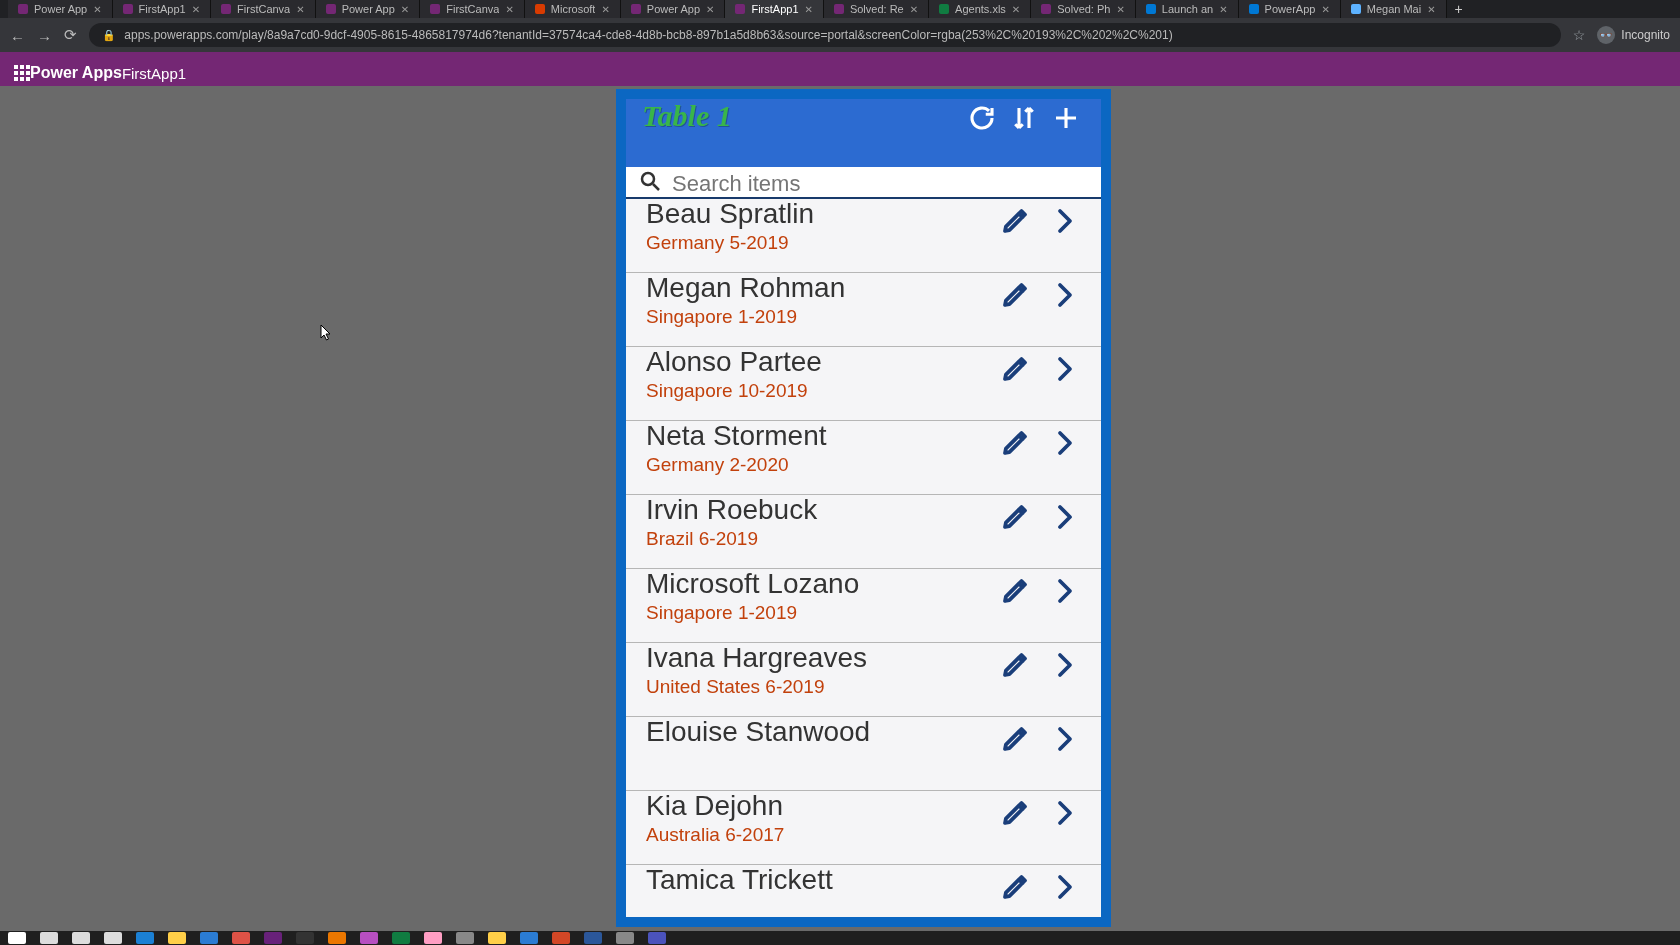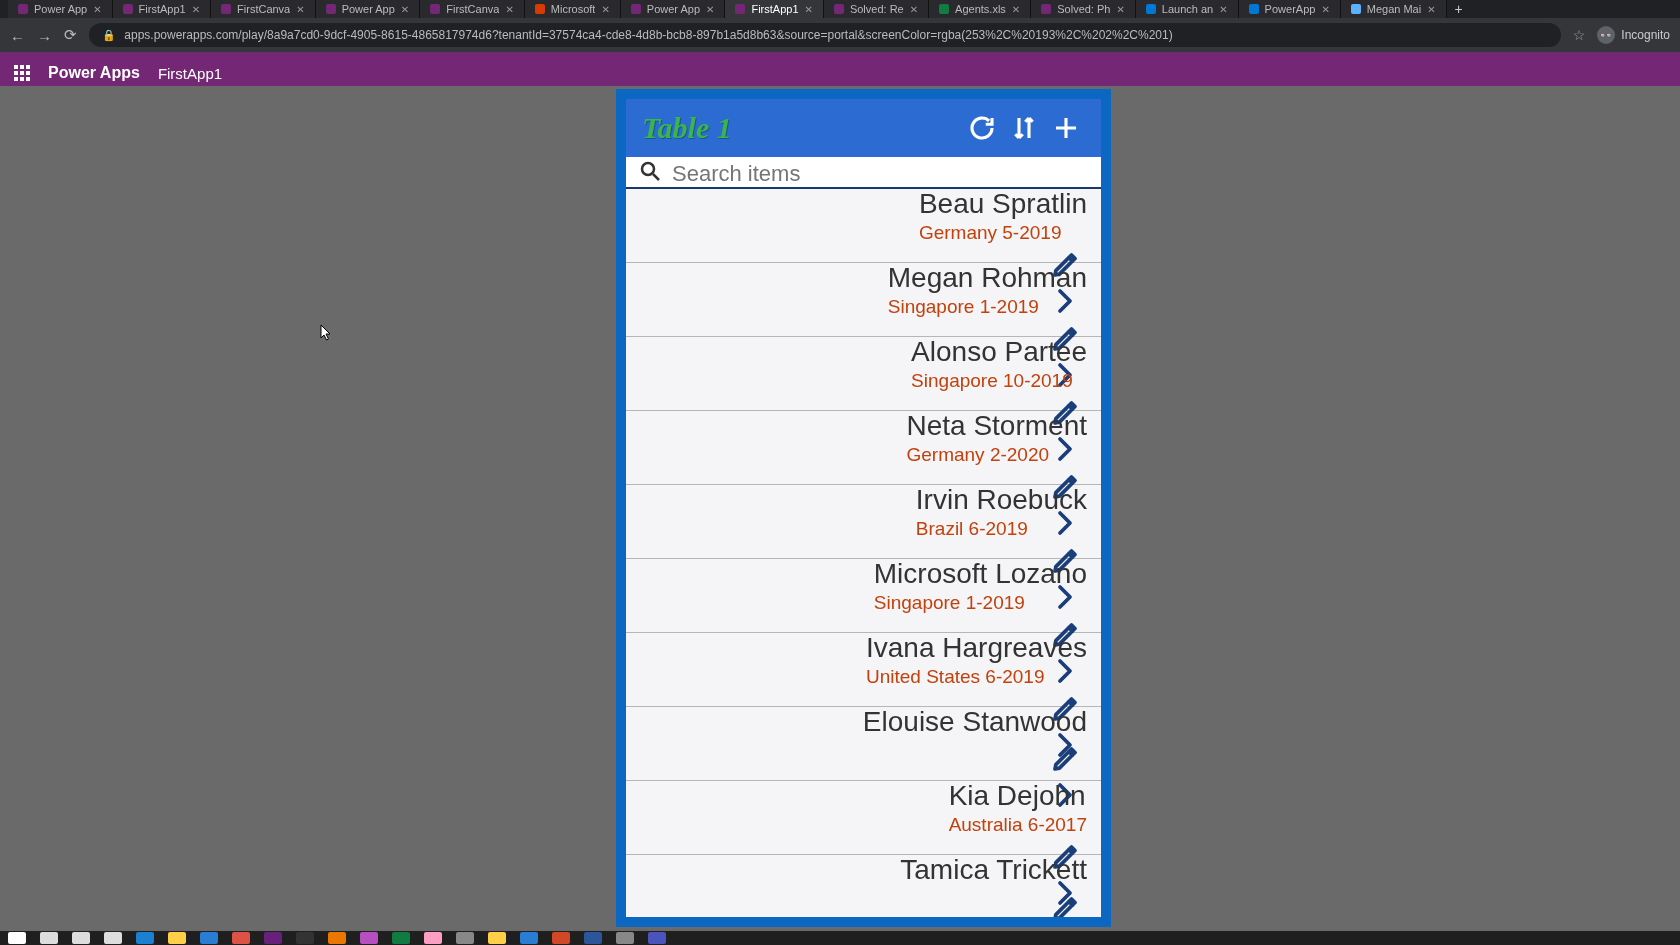--- a/index.html
+++ b/index.html
@@ -69,21 +69,20 @@
   .incognito { color: #ccc; font-size: 12px; display: flex; align-items: center; gap: 6px; }
   .incog-icon { width: 18px; height: 18px; border-radius: 50%; background: #5f6368; display: flex; align-items: center; justify-content: center; font-size: 11px; }
 
   
   .pa-header {
     height: 42px;
     background: #742774;
     display: flex;
     align-items: center;
     padding: 0 14px;
-    gap: 18px;
     color: #fff;
   }
   .waffle { display: grid; grid-template-columns: repeat(3, 4px); grid-template-rows: repeat(3, 4px); gap: 2px; }
   .waffle span { background: #fff; }
   .pa-brand { font-weight: 600; font-size: 16px; }
   .pa-appname { font-size: 15px; font-weight: 400; }
 
   
   .canvas {
     position: absolute;
@@ -114,24 +113,24 @@
     width: 100%;
     height: 100%;
     background: #fff;
     border: 2px solid #0b67c2;
     display: flex;
     flex-direction: column;
     overflow: hidden;
   }
 
   .app-header {
-    height: 58px;
+    height: 68px;
     background: #2c6bd1;
     display: flex;
-    align-items: center;
+    align-items: flex-start;
     padding: 0 16px;
     gap: 4px;
   }
   .app-title {
     flex: 1;
     font-family: "Comic Sans MS", cursive;
     font-style: italic;
     font-weight: 700;
     font-size: 30px;
     color: #39b54a;
@@ -164,25 +163,24 @@
   }
 
   .list {
     flex: 1;
     overflow: hidden;
   }
   .item {
     height: 74px;
     border-bottom: 1px solid #b6b6b6;
     display: flex;
-    align-items: flex-end;
+    align-items: flex-start;
     padding: 0 14px 0 20px;
     gap: 6px;
     background: #f5f5f7;
-    flex-direction: column;
   }
   .item-text { flex: 1; min-width: 0; }
   .item-name { font-size: 28px; color: #333; line-height: 1.1; }
   .item-sub  { font-size: 19px; color: #c2410c; margin-top: 2px; }
   .row-icon {
     width: 44px; height: 44px;
     display: flex; align-items: center; justify-content: center;
     cursor: pointer;
   }
   .row-icon svg { width: 30px; height: 30px; stroke: #1a3e7a; stroke-width: 3; fill: none; stroke-linecap: round; stroke-linejoin: round; }

